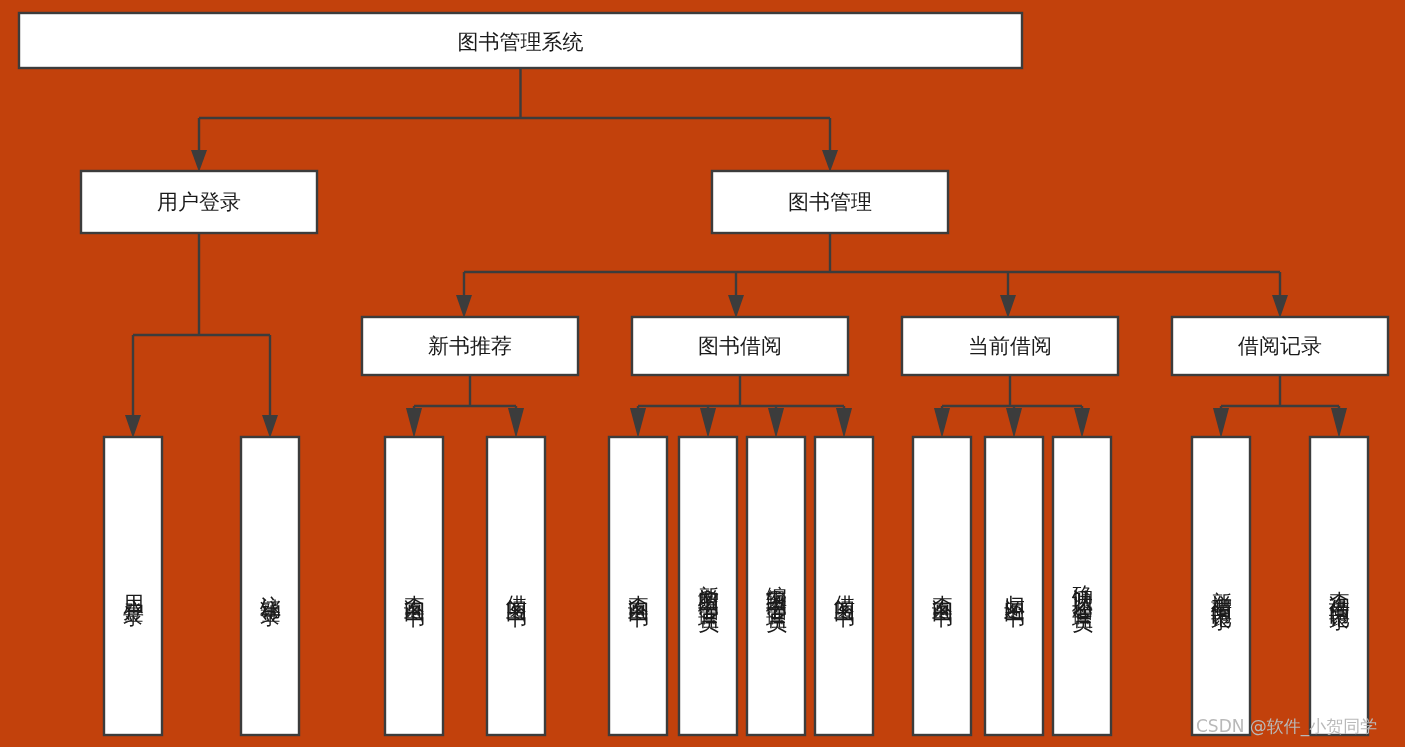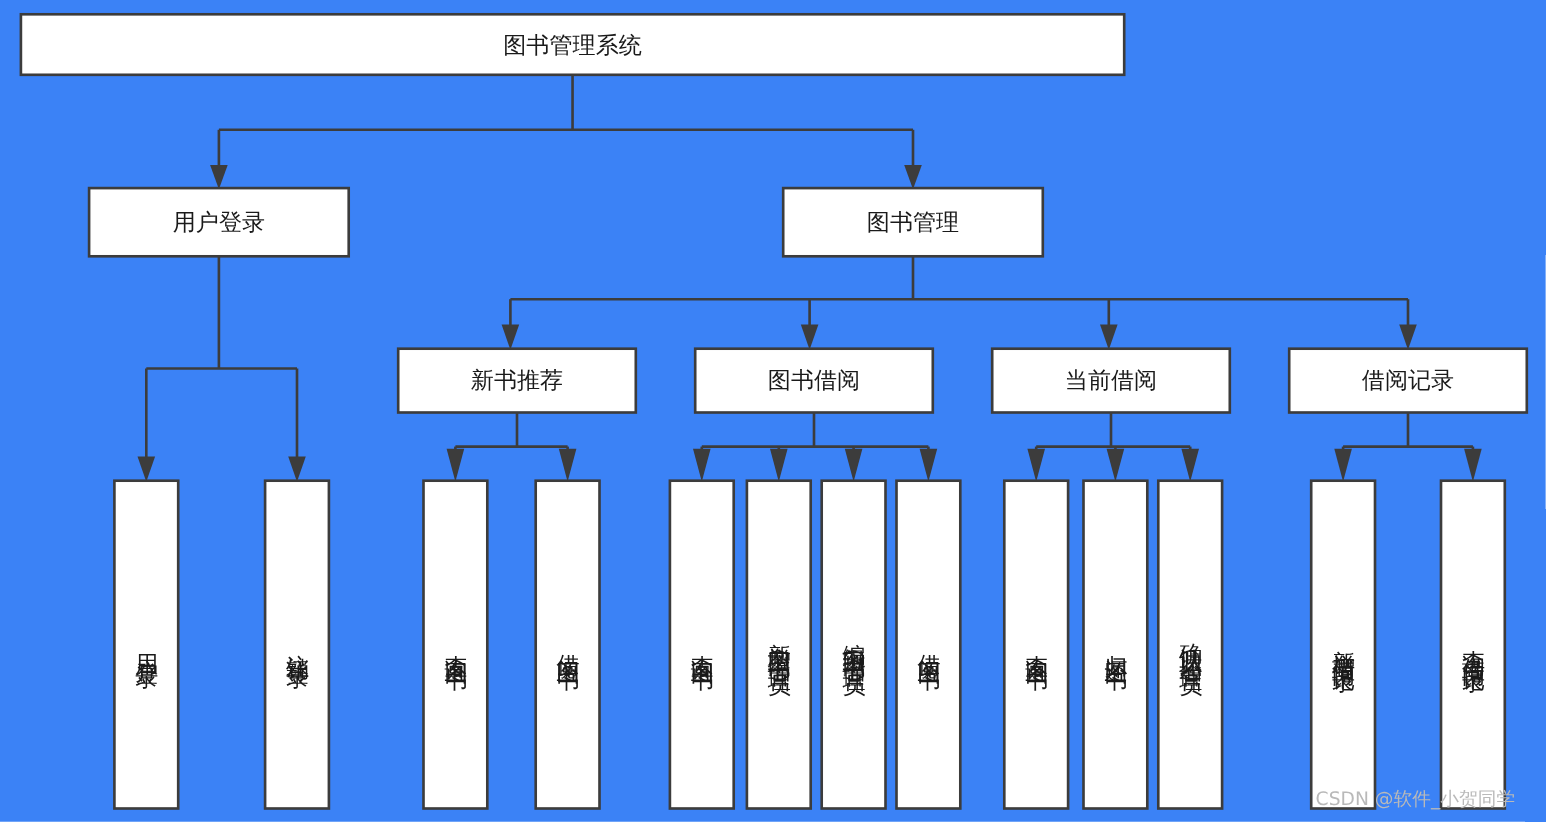--- a/index.html
+++ b/index.html
@@ -11,21 +11,21 @@
   body {
     width: 1405px;
     height: 747px;
     overflow: hidden;
     font-family: "DejaVu Sans", "Liberation Sans", sans-serif;
   }
   #diagram-root {
     position: relative;
     width: 1405px;
     height: 747px;
-    background: #3b82f6;
+    background: #c2410c;
   }
   svg.diagram-canvas {
     position: absolute;
     left: 0;
     top: 0;
     width: 1405px;
     height: 747px;
   }
   .node-box {
     fill: #ffffff;

